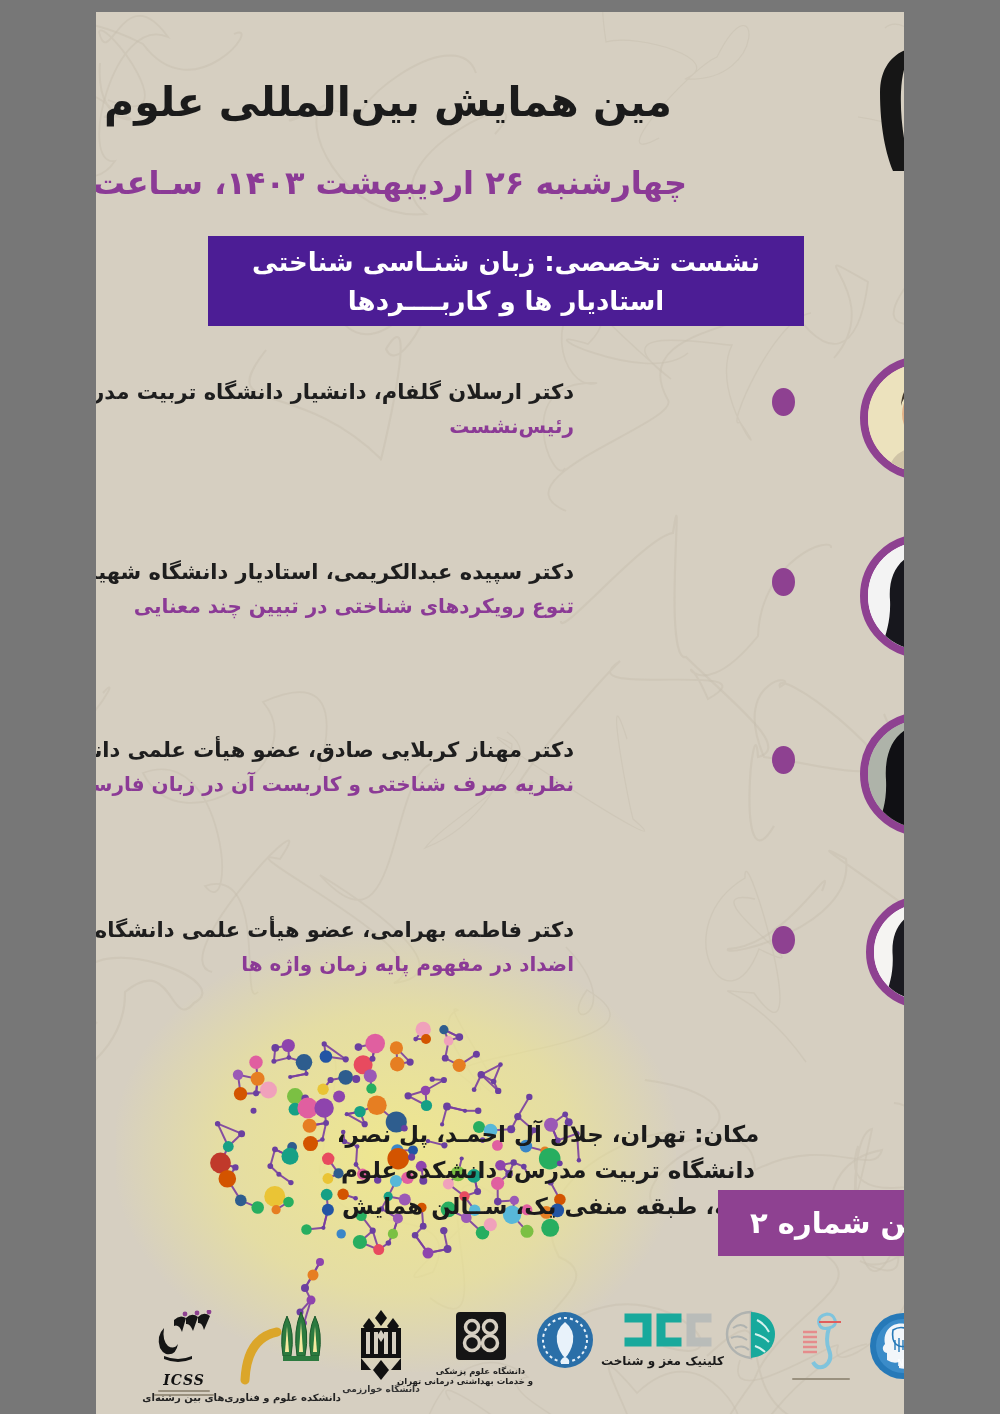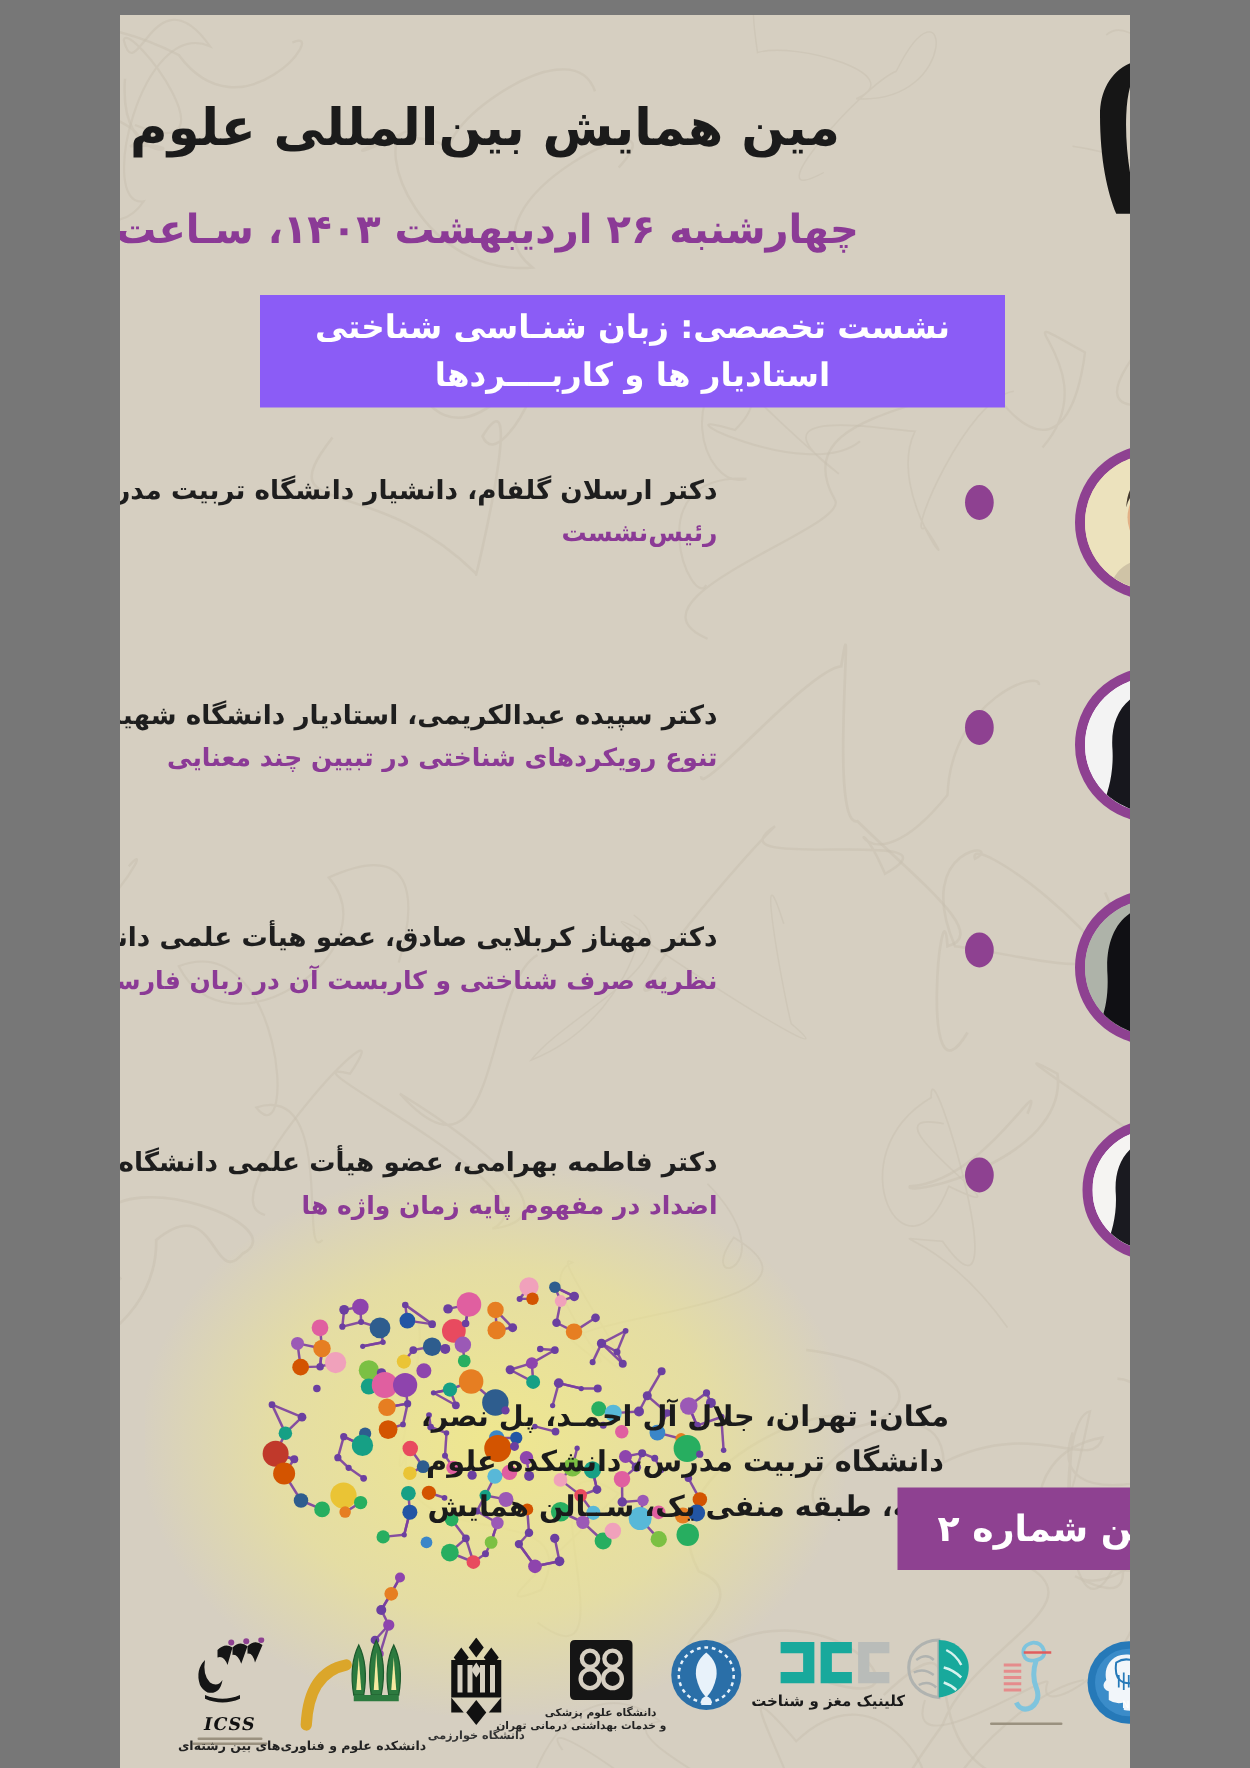--- a/index.html
+++ b/index.html
@@ -19,21 +19,21 @@
   }
   .datetime {
     position:absolute; right:217px; top:152px; z-index:3;
     direction:rtl; white-space:nowrap;
     font-size:32px; font-weight:bold; color:#8b3a96;
   }
 
   
   .session-box {
     position:absolute; left:112px; top:224px; width:596px; height:90px; z-index:3;
-    background:#8b5cf6; color:#fff; direction:rtl; text-align:center;
+    background:#4c1d95; color:#fff; direction:rtl; text-align:center;
     display:flex; flex-direction:column; justify-content:center; gap:9px;
     font-weight:bold; font-size:26px;
   }
 
   
   .spk { position:absolute; right:330px; width:620px; z-index:3;
          direction:rtl; text-align:right; }
   .spk .name { font-size:21px; font-weight:bold; color:#1e1e1e; white-space:nowrap; }
   .spk .topic { font-size:20px; font-weight:bold; color:#8b3a96; white-space:nowrap; margin-top:10px;text-align:right; }
   .bullet {

